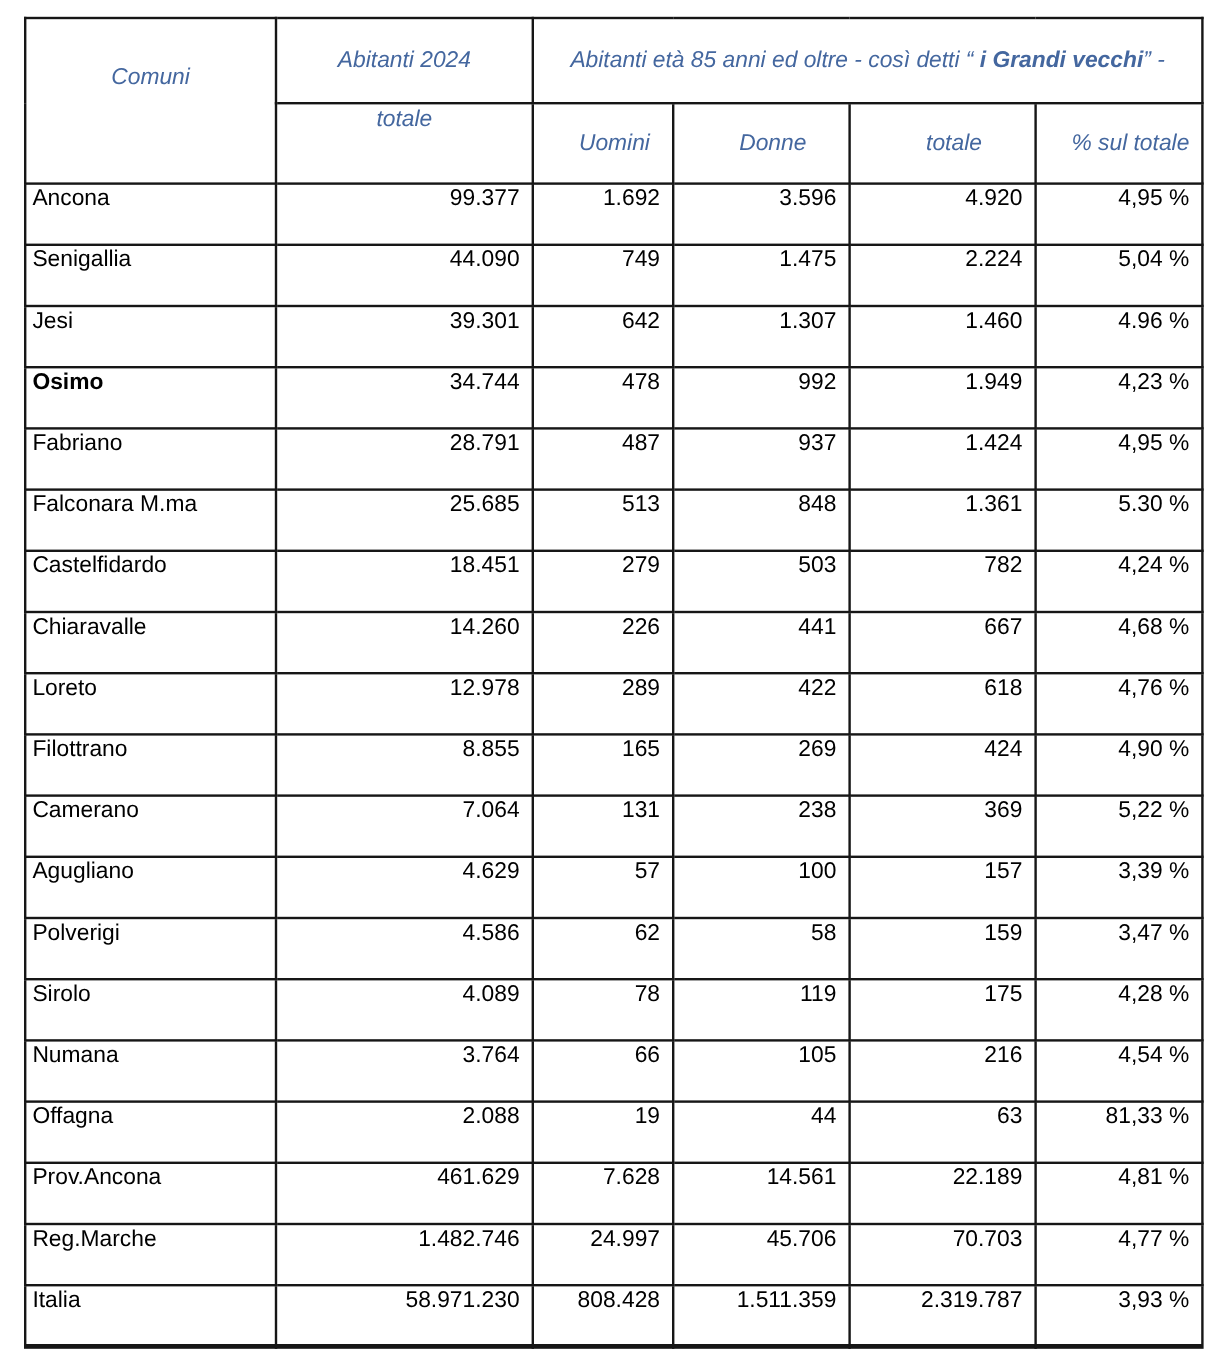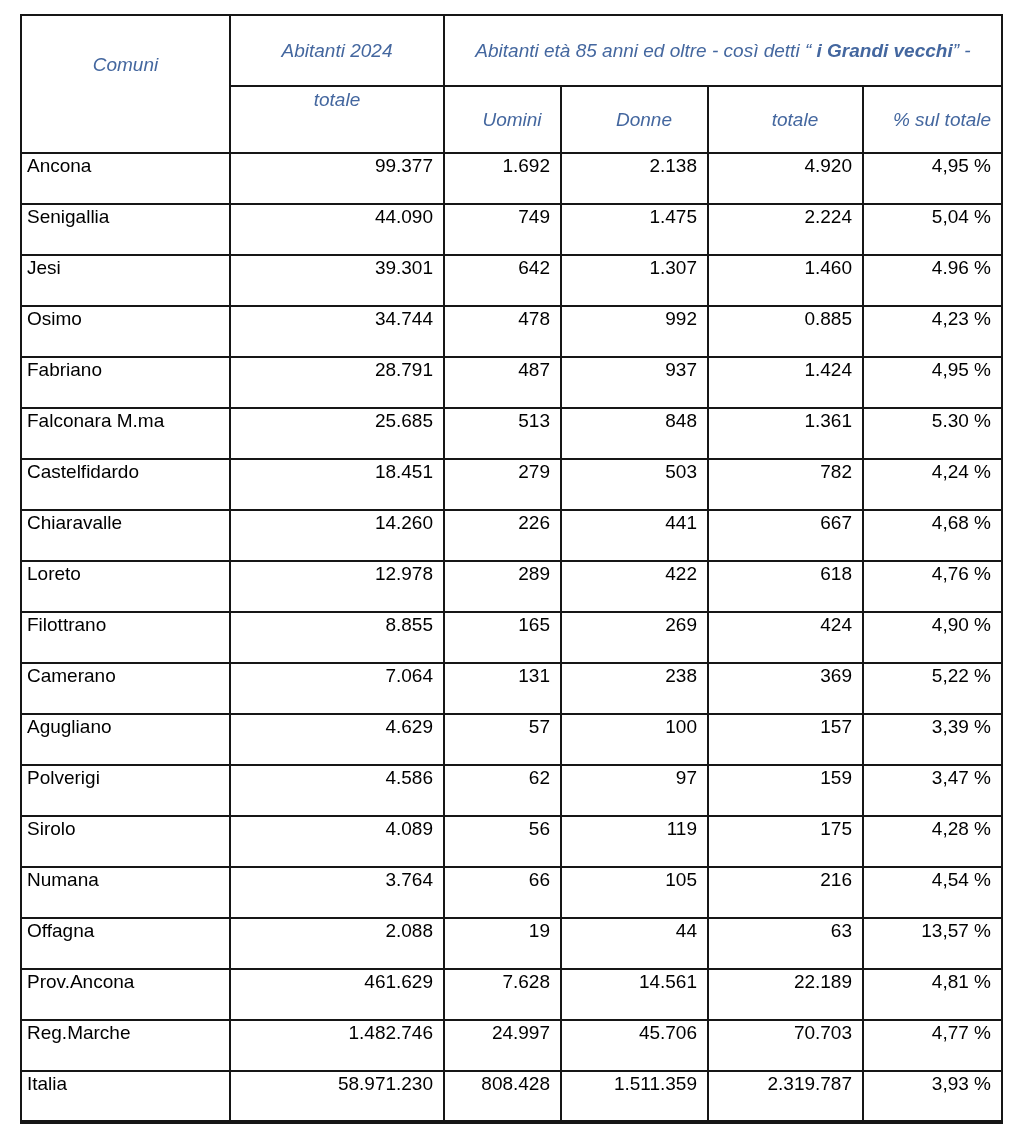--- a/index.html
+++ b/index.html
@@ -58,21 +58,21 @@
   .bold-seg { font-weight: bold; }
   tbody tr { height: 51px; margin-top: 37px; }
   tbody td {
     vertical-align: top;
     font-size: 19px;
     color: #000000;
     padding-top: 1px;
   }
   td.td-name { text-align: left;  padding-left: 5px; }
   td.td-num  { text-align: right; padding-right: 10px; }
-  td.bold    { font-weight: normal; }
+  td.bold    { font-weight: bold; }
 </style>
 </head>
 <body>
 
 <div class="page">
   <table class="grandi">
     <colgroup>
       <col style="width:209px">
       <col style="width:214px">
       <col style="width:117px">
@@ -92,21 +92,21 @@
         <th class="sub-cell">Donne</th>
         <th class="sub-cell">totale</th>
         <th class="sub-cell">% sul totale</th>
       </tr>
     </thead>
     <tbody id="table-body">
         <tr>
           <td class="td-name">Ancona</td>
           <td class="td-num">99.377</td>
           <td class="td-num">1.692</td>
-          <td class="td-num">2.138</td>
+          <td class="td-num">3.596</td>
           <td class="td-num">4.920</td>
           <td class="td-num">4,95 %</td>
         </tr>
         <tr>
           <td class="td-name">Senigallia</td>
           <td class="td-num">44.090</td>
           <td class="td-num">749</td>
           <td class="td-num">1.475</td>
           <td class="td-num">2.224</td>
           <td class="td-num">5,04 %</td>
@@ -117,21 +117,21 @@
           <td class="td-num">642</td>
           <td class="td-num">1.307</td>
           <td class="td-num">1.460</td>
           <td class="td-num">4.96 %</td>
         </tr>
         <tr>
           <td class="td-name bold">Osimo</td>
           <td class="td-num">34.744</td>
           <td class="td-num">478</td>
           <td class="td-num">992</td>
-          <td class="td-num">0.885</td>
+          <td class="td-num">1.949</td>
           <td class="td-num">4,23 %</td>
         </tr>
         <tr>
           <td class="td-name">Fabriano</td>
           <td class="td-num">28.791</td>
           <td class="td-num">487</td>
           <td class="td-num">937</td>
           <td class="td-num">1.424</td>
           <td class="td-num">4,95 %</td>
         </tr>
@@ -188,47 +188,47 @@
           <td class="td-num">4.629</td>
           <td class="td-num">57</td>
           <td class="td-num">100</td>
           <td class="td-num">157</td>
           <td class="td-num">3,39 %</td>
         </tr>
         <tr>
           <td class="td-name">Polverigi</td>
           <td class="td-num">4.586</td>
           <td class="td-num">62</td>
-          <td class="td-num">97</td>
+          <td class="td-num">58</td>
           <td class="td-num">159</td>
           <td class="td-num">3,47 %</td>
         </tr>
         <tr>
           <td class="td-name">Sirolo</td>
           <td class="td-num">4.089</td>
-          <td class="td-num">56</td>
+          <td class="td-num">78</td>
           <td class="td-num">119</td>
           <td class="td-num">175</td>
           <td class="td-num">4,28 %</td>
         </tr>
         <tr>
           <td class="td-name">Numana</td>
           <td class="td-num">3.764</td>
           <td class="td-num">66</td>
           <td class="td-num">105</td>
           <td class="td-num">216</td>
           <td class="td-num">4,54 %</td>
         </tr>
         <tr>
           <td class="td-name">Offagna</td>
           <td class="td-num">2.088</td>
           <td class="td-num">19</td>
           <td class="td-num">44</td>
           <td class="td-num">63</td>
-          <td class="td-num">13,57 %</td>
+          <td class="td-num">81,33 %</td>
         </tr>
         <tr>
           <td class="td-name">Prov.Ancona</td>
           <td class="td-num">461.629</td>
           <td class="td-num">7.628</td>
           <td class="td-num">14.561</td>
           <td class="td-num">22.189</td>
           <td class="td-num">4,81 %</td>
         </tr>
         <tr>

